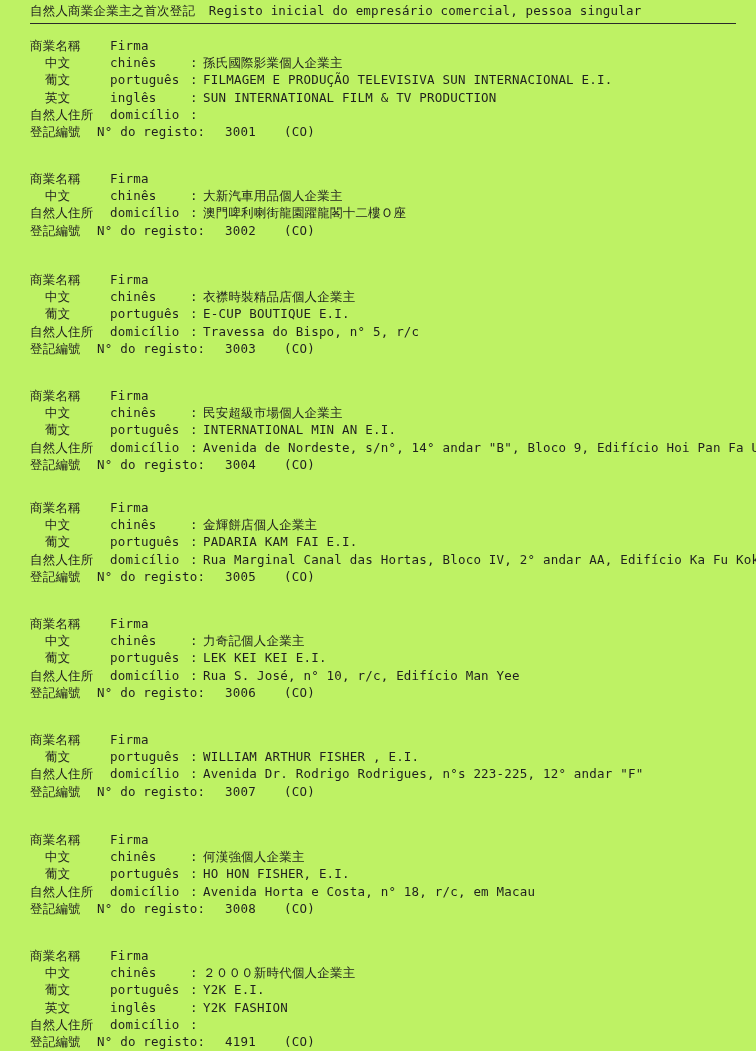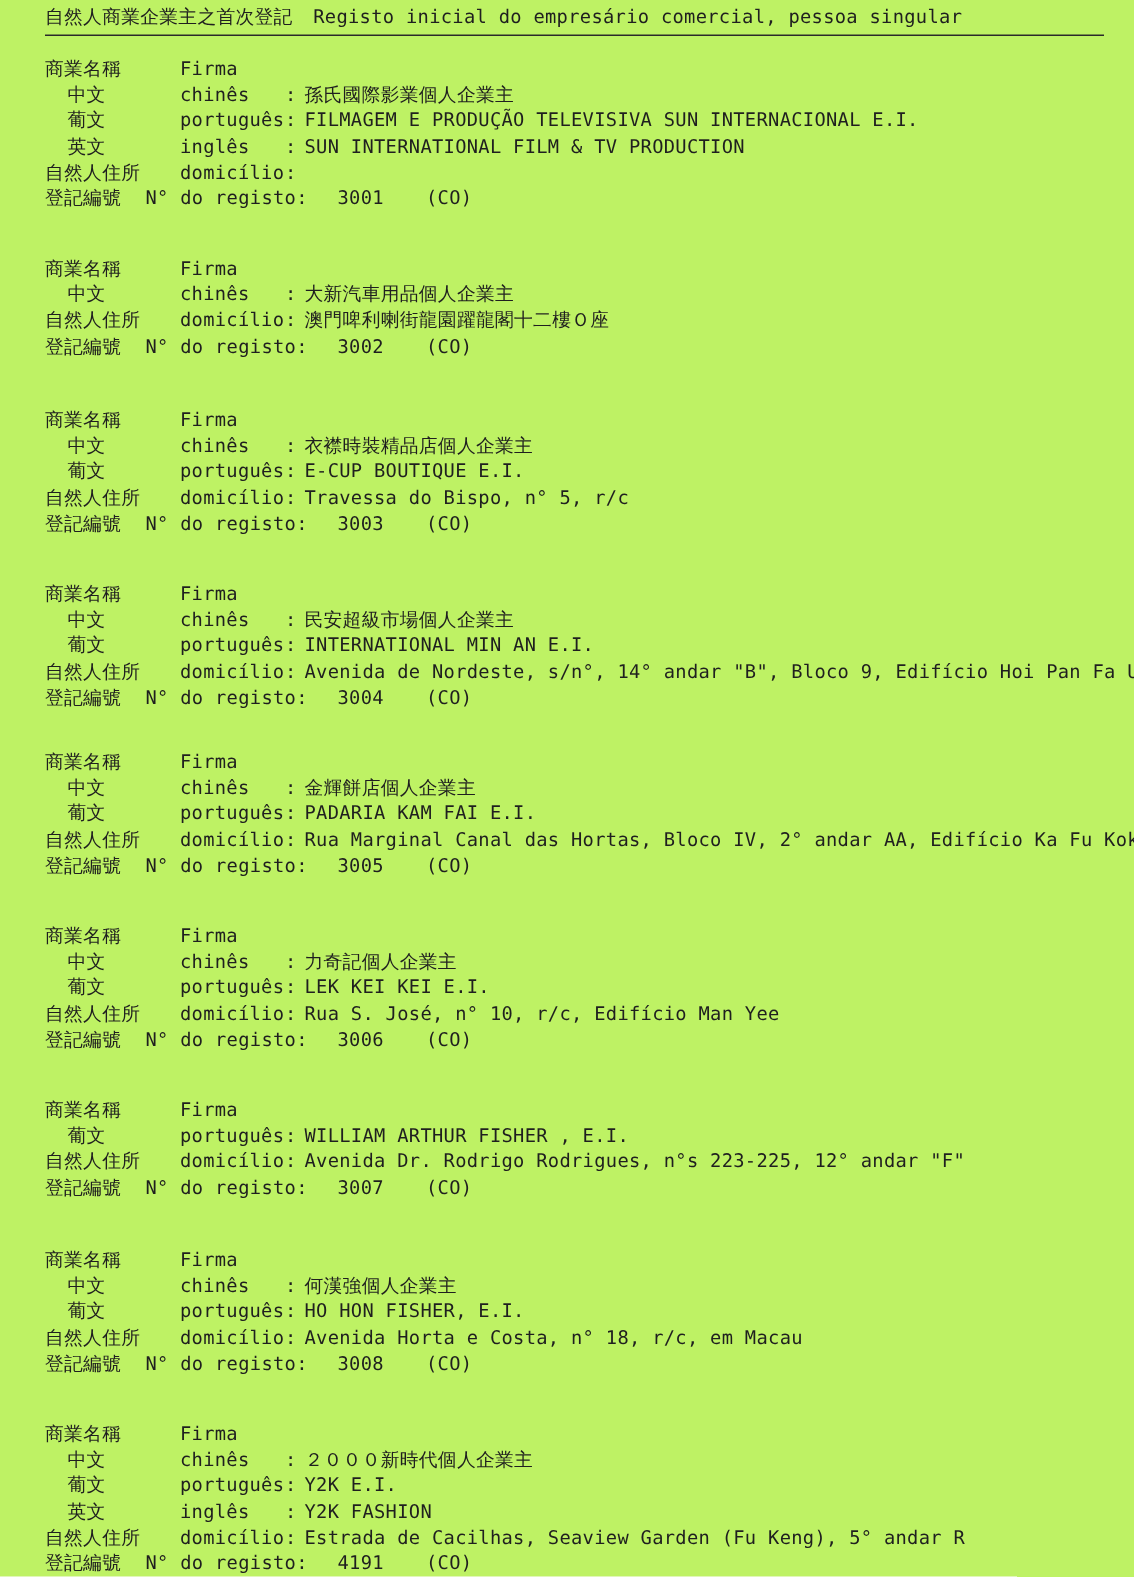--- a/index.html
+++ b/index.html
@@ -36,21 +36,21 @@
   }
   .line {
     position: relative;
     height: 17.2px;
     font-size: 12.5px;
     letter-spacing: 0.2px;
   }
   .p { position: absolute; top: 0; white-space: nowrap; }
   .lbl-main  { left: 30px; }
   .lbl-sub   { left: 45px; }
-  .lbl-col2  { left: 120px; }
+  .lbl-col2  { left: 110px; }
   .colon     { left: 190px; }
   .val       { left: 203px; }
   .reg-pt    { left: 97px; }
   .reg-num   { left: 225px; }
   .reg-co    { left: 284px; }
 </style>
 </head>
 <body>
 
 <div class="page">
@@ -321,21 +321,20 @@
     <div class="line">
       <span class="p lbl-sub">英文</span>
       <span class="p lbl-col2">inglês</span>
       <span class="p colon">:</span>
       <span class="p val">Y2K FASHION</span>
     </div>
     <div class="line">
       <span class="p lbl-main">自然人住所</span>
       <span class="p lbl-col2">domicílio</span>
       <span class="p colon">:</span>
-      <span class="p val">Estrada de Cacilhas, Seaview Garden (Fu Keng), 5° andar R</span>
     </div>
     <div class="line">
       <span class="p lbl-main">登記編號</span>
       <span class="p reg-pt">N° do registo:</span>
       <span class="p reg-num">4191</span>
       <span class="p reg-co">(CO)</span>
     </div>
   </div>
 
 </div>

